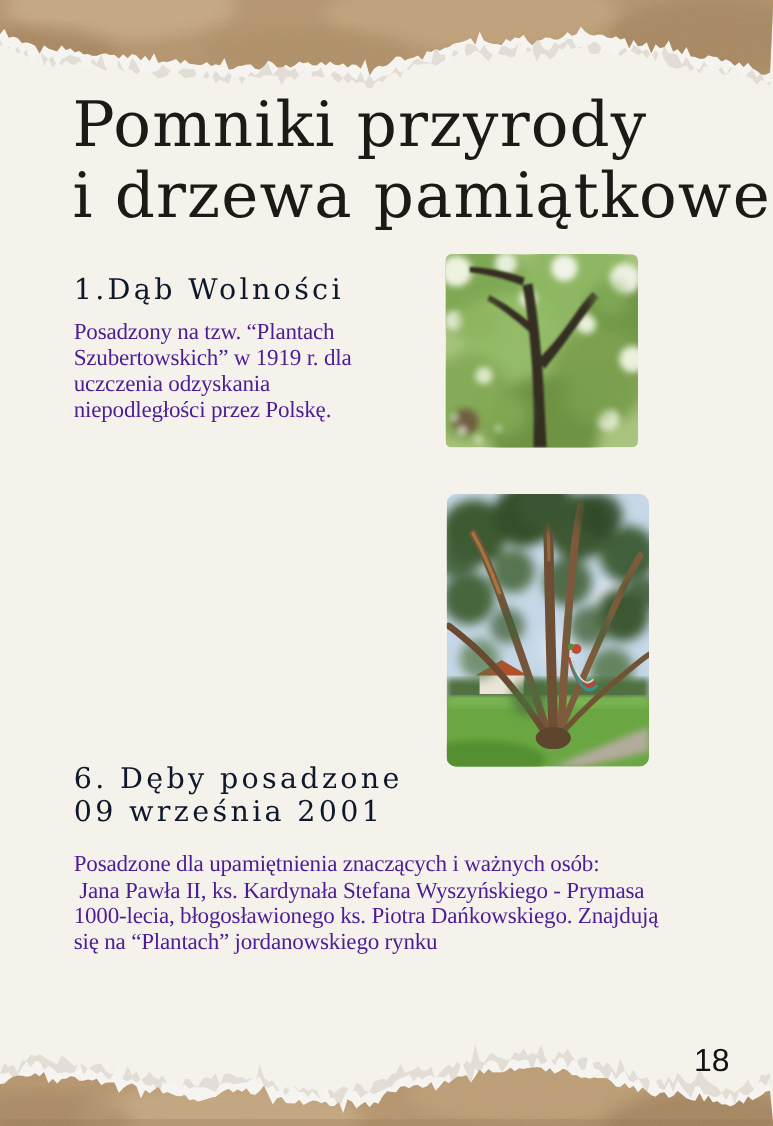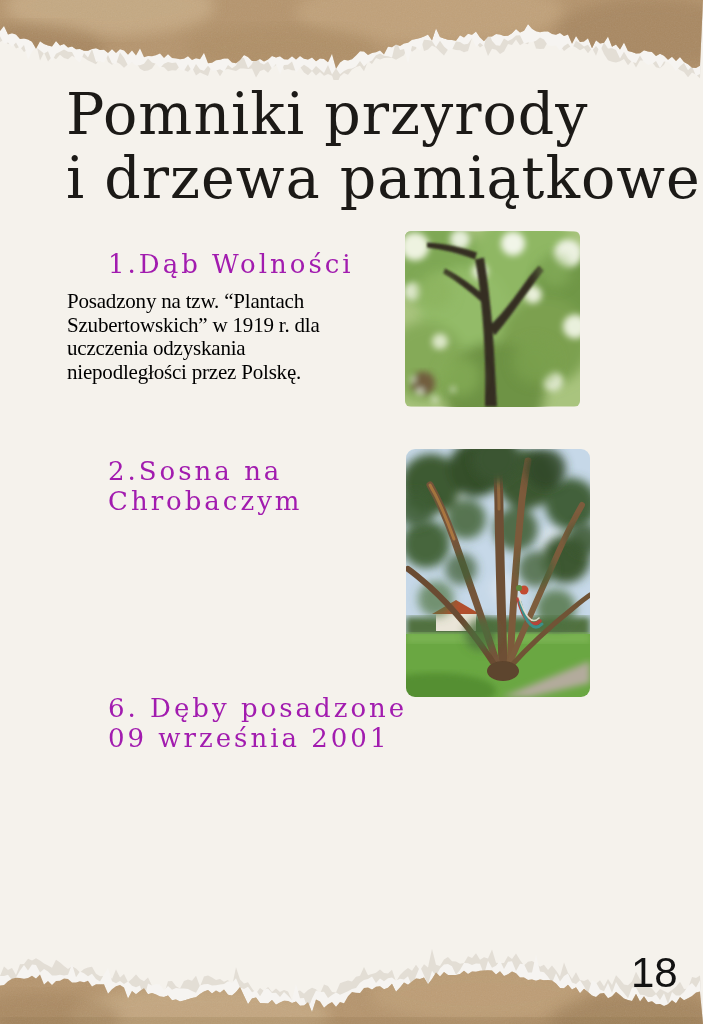--- a/index.html
+++ b/index.html
@@ -12,42 +12,42 @@
   .tear-top{top:0;height:80px;}
   .tear-bottom{bottom:0;height:100px;}
   .title{
     position:absolute;left:66px;top:82px;width:640px;
     font-size:57px;line-height:64px;letter-spacing:1px;
     white-space:pre-line;color:#1c1a17;
   }
   .heading{
     position:absolute;left:67px;
     font-size:26px;line-height:30px;letter-spacing:3px;
-    white-space:pre-line;color:#a21caf;margin-left:41px;
+    white-space:pre-line;color:#0f172a;
   }
   .body-text{
     position:absolute;left:67px;
     font-family:"Liberation Serif",serif;
     font-size:21px;line-height:23.5px;letter-spacing:-0.2px;
-    white-space:pre-line;color:#000000;
+    white-space:pre-line;color:#4c1d95;
   }
   #s1h{top:249px;}
   #s1b{top:290px;width:340px;}
   #s2h{top:456px;}
   #s2b{top:538px;width:350px;}
   #s3h{top:693px;}
   #s3b{top:774px;width:625px;}
   .photo{position:absolute;overflow:hidden;}
   #photo1{left:405px;top:231px;width:175px;height:176px;border-radius:6px;}
   #photo2{left:406px;top:449px;width:184px;height:248px;border-radius:9px;}
   .photo svg{display:block;width:100%;height:100%;}
   .page-number{
     position:absolute;left:631px;top:949px;
     font-family:"Liberation Sans",sans-serif;
-    font-size:42px;color:#121212;letter-spacing:0;text-align:right;
+    font-size:29px;color:#121212;letter-spacing:0;text-align:right;
   }
 </style>
 </head>
 <body>
 
 <div class="page">
 
   <svg class="tear tear-top" viewBox="0 0 703 80" preserveAspectRatio="none">
     <defs>
       <clipPath id="clipTop">
@@ -133,22 +133,20 @@
       <g filter="url(#b3p1)">
         <circle cx="18" cy="152" r="12" fill="#6d4a3a" opacity="0.8"></circle>
         <circle cx="15" cy="160" r="3" fill="#eef2e4"></circle>
         <circle cx="30" cy="168" r="3" fill="#e9efdd"></circle>
         <circle cx="48" cy="158" r="2.5" fill="#eef2e4"></circle>
         <circle cx="8" cy="148" r="2.5" fill="#e9efdd"></circle>
       </g>
     </svg>
   </div>
 
-  <div class="heading" id="s2h">2.Sosna na
-Chrobaczym</div>
 
   <div class="photo" id="photo2">
     <svg viewBox="0 0 184 248">
       <defs>
         <filter id="b5p2">
             <feGaussianBlur stdDeviation="5"></feGaussianBlur>
           </filter>
         <filter id="b3p2">
             <feGaussianBlur stdDeviation="3"></feGaussianBlur>
           </filter>
@@ -208,20 +206,24 @@
         <path d="M114,153 C120,175 128,183 136,175" stroke="#3d8f8a" stroke-width="3"></path>
         <path d="M113,148 C119,168 126,176 133,169" stroke="#e7e2d2" stroke-width="1.6" opacity="0.9"></path>
         <circle cx="118" cy="141" r="4.5" fill="#c24b32" stroke="none"></circle>
         <circle cx="113" cy="139" r="3" fill="#5e8a3d" stroke="none"></circle>
       </g>
     </svg>
   </div>
 
   <div class="heading" id="s3h">6. Dęby posadzone
 09 września 2001</div>
+  <div class="body-text" id="s3b">Posadzone dla upamiętnienia znaczących i ważnych osób:
+&nbsp;Jana Pawła II, ks. Kardynała Stefana Wyszyńskiego - Prymasa
+1000-lecia, błogosławionego ks. Piotra Dańkowskiego. Znajdują
+się na “Plantach” jordanowskiego rynku</div>
 
   <svg class="tear tear-bottom" viewBox="0 0 703 100" preserveAspectRatio="none">
     <defs>
       <clipPath id="clipBottom">
           <path id="clipBottomPath" d="M0,100 L703,100 L700,67.5 L696,68.5 L692,72 L688,74.2 L684,76.3 L680,72.9 L676,79.3 L672,76.3 L668,80.2 L664,81.9 L660,80 L656,80.2 L652,77.2 L648,78.2 L644,72.2 L640,77.5 L636,69.8 L632,76.9 L628,76 L624,74.4 L620,70.9 L616,67.8 L612,72.3 L608,74.2 L604,68.9 L600,69.6 L596,73 L592,71.6 L588,68 L584,64.7 L580,69.2 L576,63.3 L572,65.5 L568,60.7 L564,64.2 L560,63.9 L556,59.5 L552,56.5 L548,56.1 L544,56.2 L540,55.6 L536,56.7 L532,55.5 L528,55.9 L524,53.6 L520,53.5 L516,49.3 L512,47.5 L508,50.3 L504,52.1 L500,47.2 L496,50.4 L492,46.6 L488,46.2 L484,46.6 L480,46.8 L476,47.8 L472,47.4 L468,49.9 L464,46.7 L460,49.9 L456,51 L452,50.9 L448,50.9 L444,48 L440,52.4 L436,48.5 L432,54.9 L428,60.3 L424,53.4 L420,54.9 L416,54.6 L412,57.6 L408,60.7 L404,58.5 L400,63.6 L396,67.8 L392,59.8 L388,63.7 L384,65.2 L380,62.3 L376,62.8 L372,65.4 L368,63.5 L364,63.9 L360,69 L356,68.7 L352,68 L348,72.3 L344,79.3 L340,78 L336,82.7 L332,77.9 L328,80.3 L324,83.7 L320,77.6 L316,75.5 L312,88.2 L308,78.3 L304,81.5 L300,81.7 L296,77.5 L292,78.9 L288,76.9 L284,76.7 L280,78.5 L276,80.7 L272,75.9 L268,79.4 L264,79.2 L260,79 L256,73.4 L252,74.5 L248,80.3 L244,71.7 L240,63.1 L236,68.1 L232,71.4 L228,70.7 L224,65.5 L220,68.7 L216,66.5 L212,69.5 L208,66 L204,67.6 L200,70.1 L196,73.3 L192,73.9 L188,75.3 L184,76.5 L180,77.6 L176,75.5 L172,76.3 L168,71.4 L164,72.9 L160,72.4 L156,70.6 L152,69 L148,70.3 L144,64.2 L140,67 L136,70.2 L132,66.9 L128,74.8 L124,63.6 L120,61 L116,62.3 L112,65.3 L108,69.7 L104,60.2 L100,60.2 L96,60.3 L92,62.6 L88,56.7 L84,58.3 L80,57.3 L76,58.4 L72,58.4 L68,55 L64,54.4 L60,56.7 L56,56.9 L52,61.1 L48,57 L44,60.5 L40,50.5 L36,54.5 L32,51.7 L28,54.1 L24,54.8 L20,54 L16,53.8 L12,54.8 L8,57.3 L4,60.9 L0,61.4 Z"></path>
         </clipPath>
       <filter id="grainB">
           <feTurbulence type="fractalNoise" baseFrequency="0.8" numOctaves="2" stitchTiles="stitch"></feTurbulence>
         <feColorMatrix type="matrix" values="0.33 0.33 0.33 0 0 0.33 0.33 0.33 0 0 0.33 0.33 0.33 0 0 0 0 0 0.6 0"></feColorMatrix>
         </filter>

